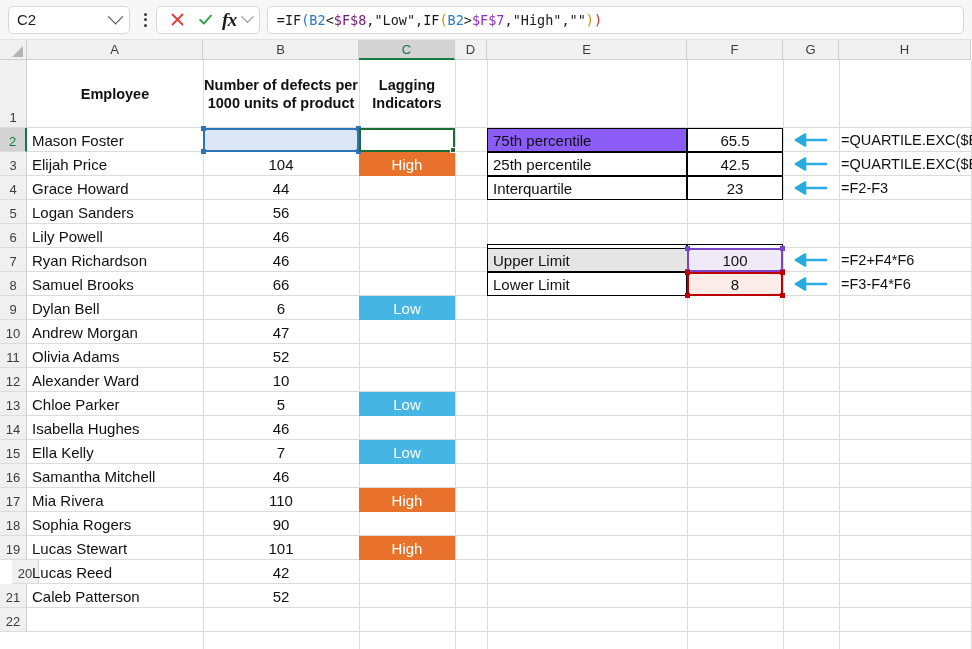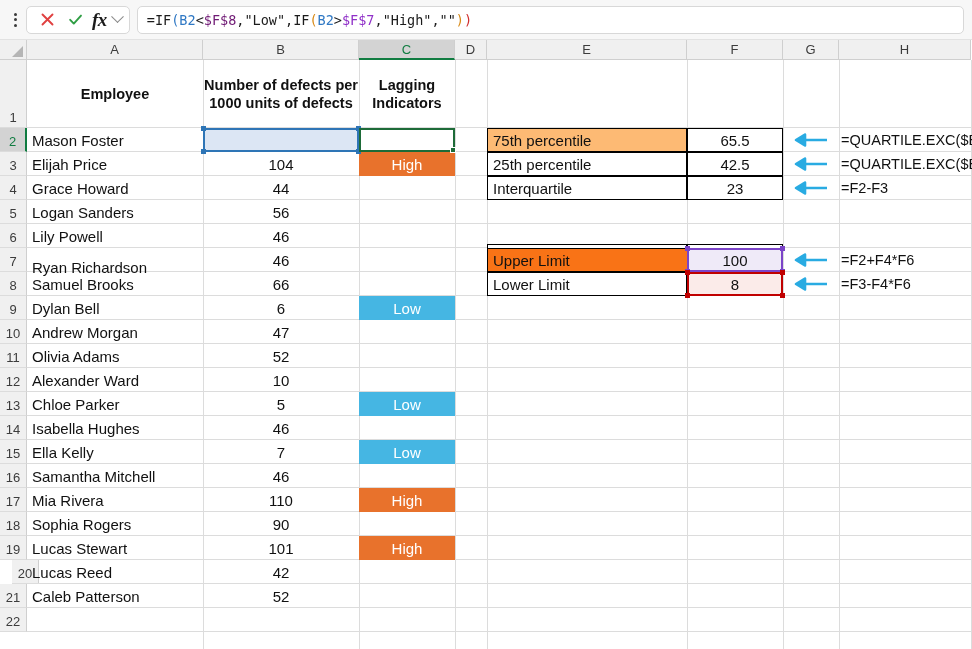--- a/index.html
+++ b/index.html
@@ -158,20 +158,24 @@
   .fcell {
     position: absolute; display: flex; align-items: center;
     font-size: 14.5px; color: #111111; white-space: nowrap; padding-left: 2px;
   }
 </style>
 </head>
 <body>
 
 <div id="formula-strip">
 
+  <div id="name-box">
+    <span id="name-box-value">C2</span>
+    <span class="chev"></span>
+  </div>
 
   <div id="kebab">
       <i></i>
       <i></i>
       <i></i>
     </div>
 
   <div id="fx-group">
     <span class="fxbtn">
       <svg width="17" height="17" viewBox="0 0 17 17">
@@ -263,21 +267,21 @@
         <div class="gl-h" style="top: 475px;"></div>
         <div class="gl-h" style="top: 499px;"></div>
         <div class="gl-h" style="top: 523px;"></div>
         <div class="gl-h" style="top: 547px;"></div>
         <div class="gl-h" style="top: 571px;"></div>
         <div class="cell hdr" style="left: 0px; top: 0px; width: 176px; height: 68px;">
           <span>Employee</span>
         </div>
         <div class="cell hdr" style="left: 176px; top: 0px; width: 156px; height: 68px;">
           <span>Number of defects per</span>
-          <span>1000 units of defects</span>
+          <span>1000 units of product</span>
         </div>
         <div class="cell hdr" style="left: 332px; top: 0px; width: 96px; height: 68px;">
           <span>Lagging</span>
           <span>Indicators</span>
         </div>
         <div class="cell l" style="left: 0px; top: 68px; width: 176px; height: 24px;">
           <span>Mason Foster</span>
         </div>
         <div class="cell c" style="left: 176px; top: 68px; width: 156px; height: 24px;">
           <span>64</span>
@@ -306,21 +310,21 @@
           <span>56</span>
         </div>
         <div class="cell c" style="left: 332px; top: 140px; width: 96px; height: 24px;"></div>
         <div class="cell l" style="left: 0px; top: 164px; width: 176px; height: 24px;">
           <span>Lily Powell</span>
         </div>
         <div class="cell c" style="left: 176px; top: 164px; width: 156px; height: 24px;">
           <span>46</span>
         </div>
         <div class="cell c" style="left: 332px; top: 164px; width: 96px; height: 24px;"></div>
-        <div class="cell l" style="left: 0px; top: 195px; width: 176px; height: 24px;">
+        <div class="cell l" style="left: 0px; top: 188px; width: 176px; height: 24px;">
           <span>Ryan Richardson</span>
         </div>
         <div class="cell c" style="left: 176px; top: 188px; width: 156px; height: 24px;">
           <span>46</span>
         </div>
         <div class="cell c" style="left: 332px; top: 188px; width: 96px; height: 24px;"></div>
         <div class="cell l" style="left: 0px; top: 212px; width: 176px; height: 24px;">
           <span>Samuel Brooks</span>
         </div>
         <div class="cell c" style="left: 176px; top: 212px; width: 156px; height: 24px;">
@@ -427,21 +431,21 @@
         <div class="cell c" style="left: 176px; top: 524px; width: 156px; height: 24px;">
           <span>52</span>
         </div>
         <div class="cell c" style="left: 332px; top: 524px; width: 96px; height: 24px;"></div>
         <div class="cell l" style="left: 0px; top: 548px; width: 176px; height: 24px;"></div>
         <div class="cell c" style="left: 176px; top: 548px; width: 156px; height: 24px;"></div>
         <div class="cell c" style="left: 332px; top: 548px; width: 96px; height: 24px;"></div>
       </div>
 
     <div id="stat-layer">
-        <div class="cell l boxcell" style="left: 460px; top: 68px; width: 200px; height: 24px; background: #fdba74;">
+        <div class="cell l boxcell" style="left: 460px; top: 68px; width: 200px; height: 24px; background: #8b5cf6;">
           <span>75th percentile</span>
         </div>
         <div class="cell c boxcell" style="left: 660px; top: 68px; width: 96px; height: 24px; background: rgb(255, 255, 255);">
           <span>65.5</span>
         </div>
         <div class="cell c arrow-l" style="left: 756px; top: 68px; width: 56px; height: 24px;">
           <svg width="34" height="16" viewBox="0 0 34 16">
             <path d="M33 8 H11 M11 8 L11 2.5 L2 8 L11 13.5 Z" stroke="#29abe2" stroke-width="2.6" fill="#29abe2" stroke-linejoin="round"></path>
           </svg>
         </div>
@@ -475,21 +479,21 @@
         </div>
         <div class="fcell" style="left: 812px; top: 116px; width: 220px; height: 24px;">
           <span>=F2-F3</span>
         </div>
         <div class="cell l boxcell bold" style="left: 460px; top: 164px; width: 200px; height: 24px; background: rgb(255, 255, 255);">
           <span>Coefficient</span>
         </div>
         <div class="cell c boxcell bold" style="left: 660px; top: 164px; width: 96px; height: 24px; background: rgb(255, 255, 255);">
           <span>1.5</span>
         </div>
-        <div class="cell l boxcell" style="left: 460px; top: 188px; width: 232px; height: 24px; background: #f97316;">
+        <div class="cell l boxcell" style="left: 460px; top: 188px; width: 232px; height: 24px; background: #e5e5e5;">
           <span>Upper Limit</span>
         </div>
         <div class="cell c boxcell" style="left: 660px; top: 188px; width: 96px; height: 24px; background: rgb(239, 234, 248);">
           <span>100</span>
         </div>
         <div class="cell c arrow-l" style="left: 756px; top: 188px; width: 56px; height: 24px;">
           <svg width="34" height="16" viewBox="0 0 34 16">
             <path d="M33 8 H11 M11 8 L11 2.5 L2 8 L11 13.5 Z" stroke="#29abe2" stroke-width="2.6" fill="#29abe2" stroke-linejoin="round"></path>
           </svg>
         </div>

